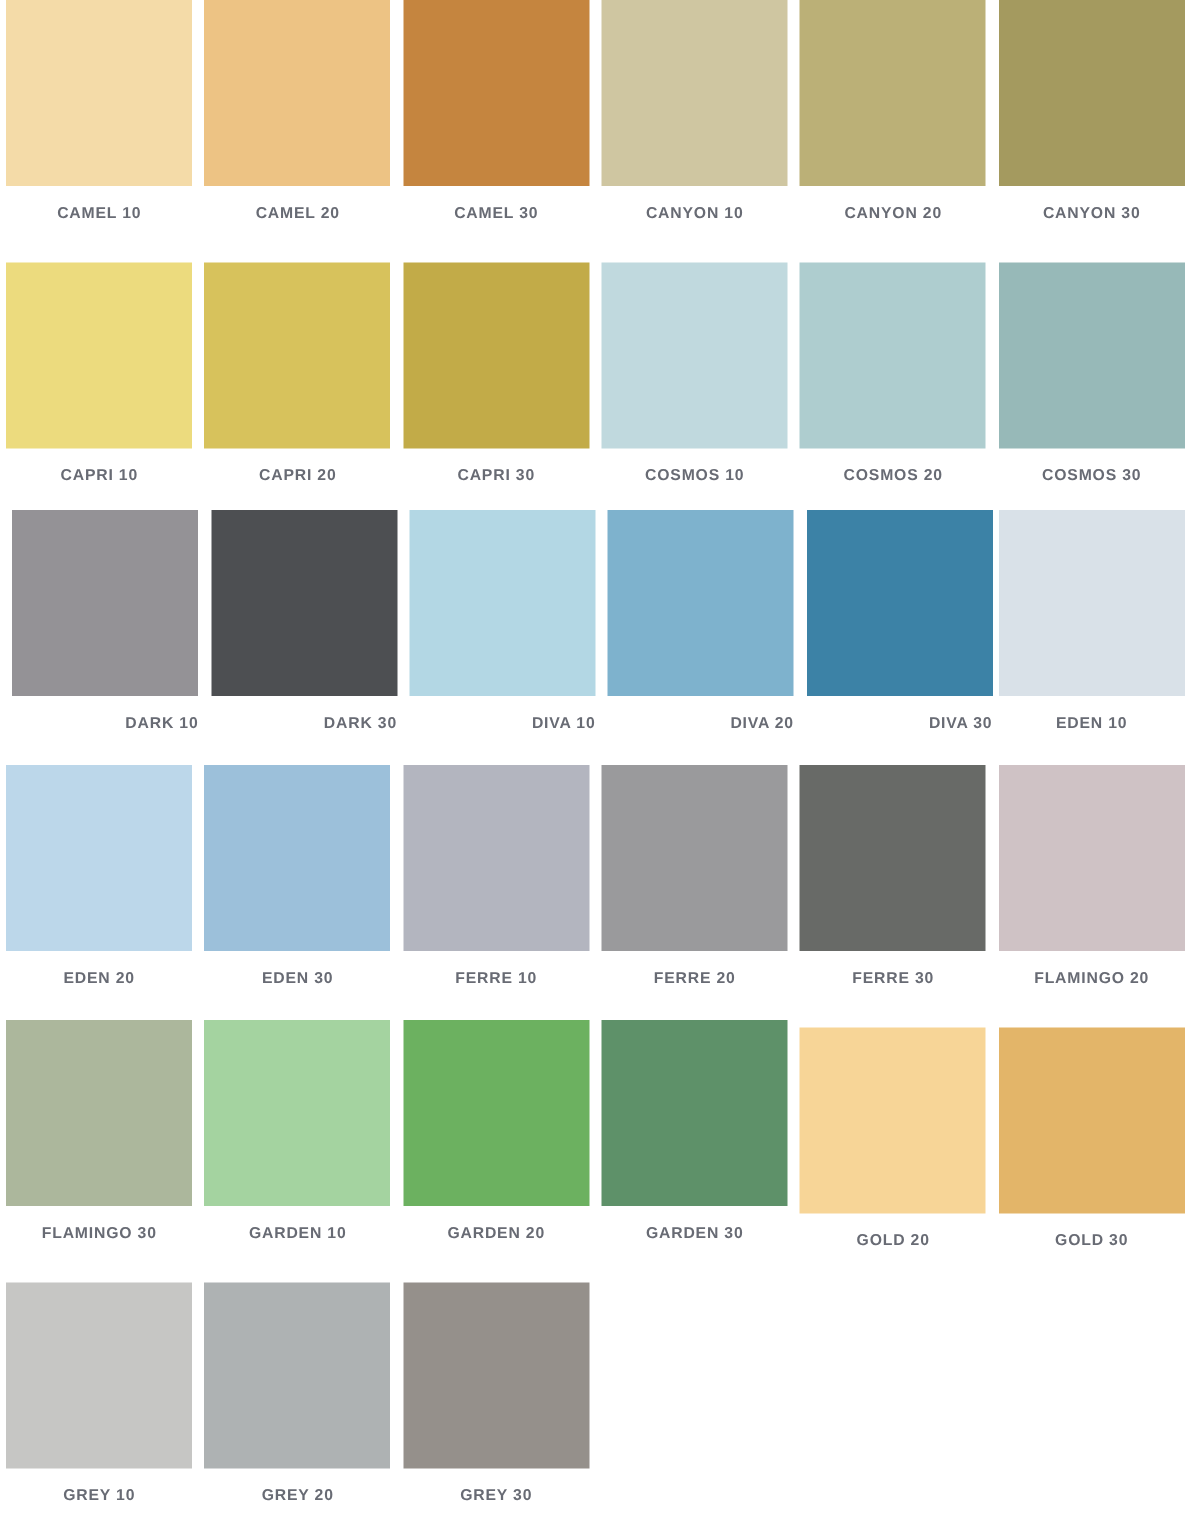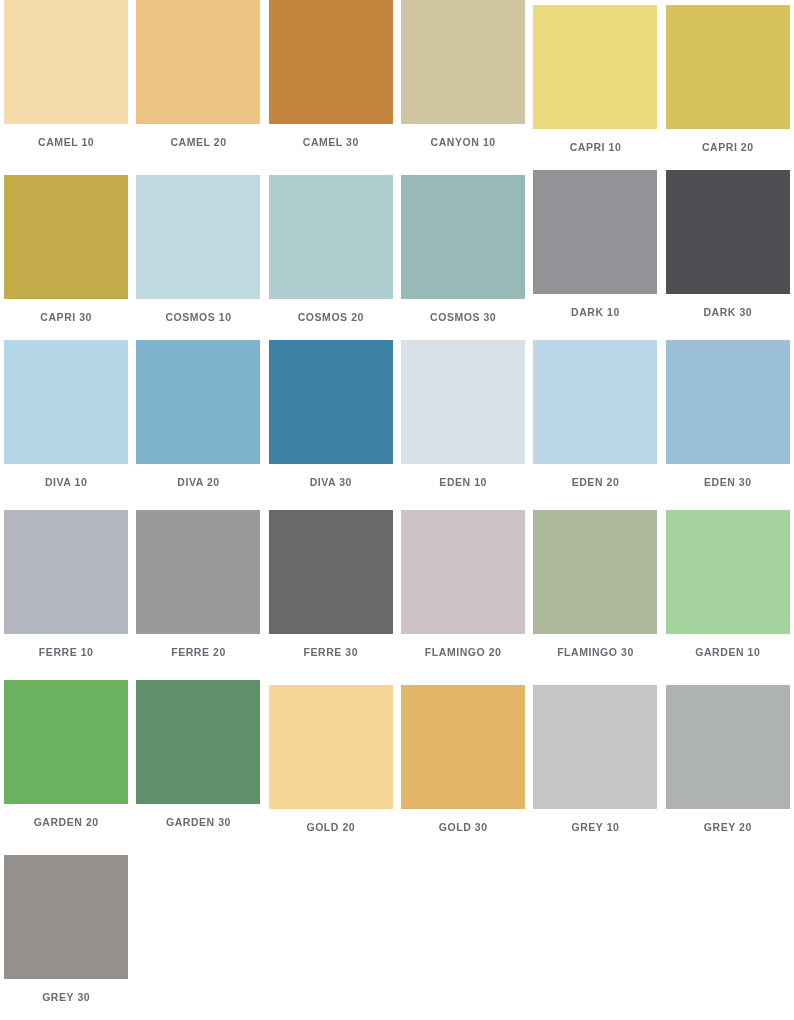--- a/index.html
+++ b/index.html
@@ -52,21 +52,21 @@
     font-weight: 600;
     text-align: center;
     line-height: 1;
     white-space: nowrap;
     font-family: "Liberation Sans", sans-serif;
   }
 
   
   .swatch-cell.row-0 { padding-top: 0px; }
   .swatch-cell.row-1 { padding-top: 5px; }
-  .swatch-cell.row-2 { padding-top: 0px; }
+  .swatch-cell.row-2 { padding-top: 0px; align-items: flex-end; }
   .swatch-cell.row-3 { padding-top: 0px; }
   .swatch-cell.row-4 { padding-top: 0px; }
   .swatch-cell.row-5 { padding-top: 5px; }
 </style>
 </head>
 <body style="background: rgb(255, 255, 255);">
 
 <div id="palette-grid">
     <div class="swatch-cell row-0">
       <div class="swatch-chip" style="background: rgb(244, 219, 168);"></div>
@@ -77,20 +77,28 @@
       <div class="swatch-label">CAMEL 20</div>
     </div>
     <div class="swatch-cell row-0">
       <div class="swatch-chip" style="background: rgb(197, 133, 63);"></div>
       <div class="swatch-label">CAMEL 30</div>
     </div>
     <div class="swatch-cell row-0">
       <div class="swatch-chip" style="background: rgb(207, 198, 161);"></div>
       <div class="swatch-label">CANYON 10</div>
     </div>
+    <div class="swatch-cell row-0">
+      <div class="swatch-chip" style="background: rgb(187, 176, 119);"></div>
+      <div class="swatch-label">CANYON 20</div>
+    </div>
+    <div class="swatch-cell row-0">
+      <div class="swatch-chip" style="background: rgb(164, 154, 95);"></div>
+      <div class="swatch-label">CANYON 30</div>
+    </div>
     <div class="swatch-cell row-1">
       <div class="swatch-chip" style="background: rgb(236, 219, 126);"></div>
       <div class="swatch-label">CAPRI 10</div>
     </div>
     <div class="swatch-cell row-1">
       <div class="swatch-chip" style="background: rgb(215, 194, 92);"></div>
       <div class="swatch-label">CAPRI 20</div>
     </div>
     <div class="swatch-cell row-1">
       <div class="swatch-chip" style="background: rgb(194, 171, 72);"></div>

